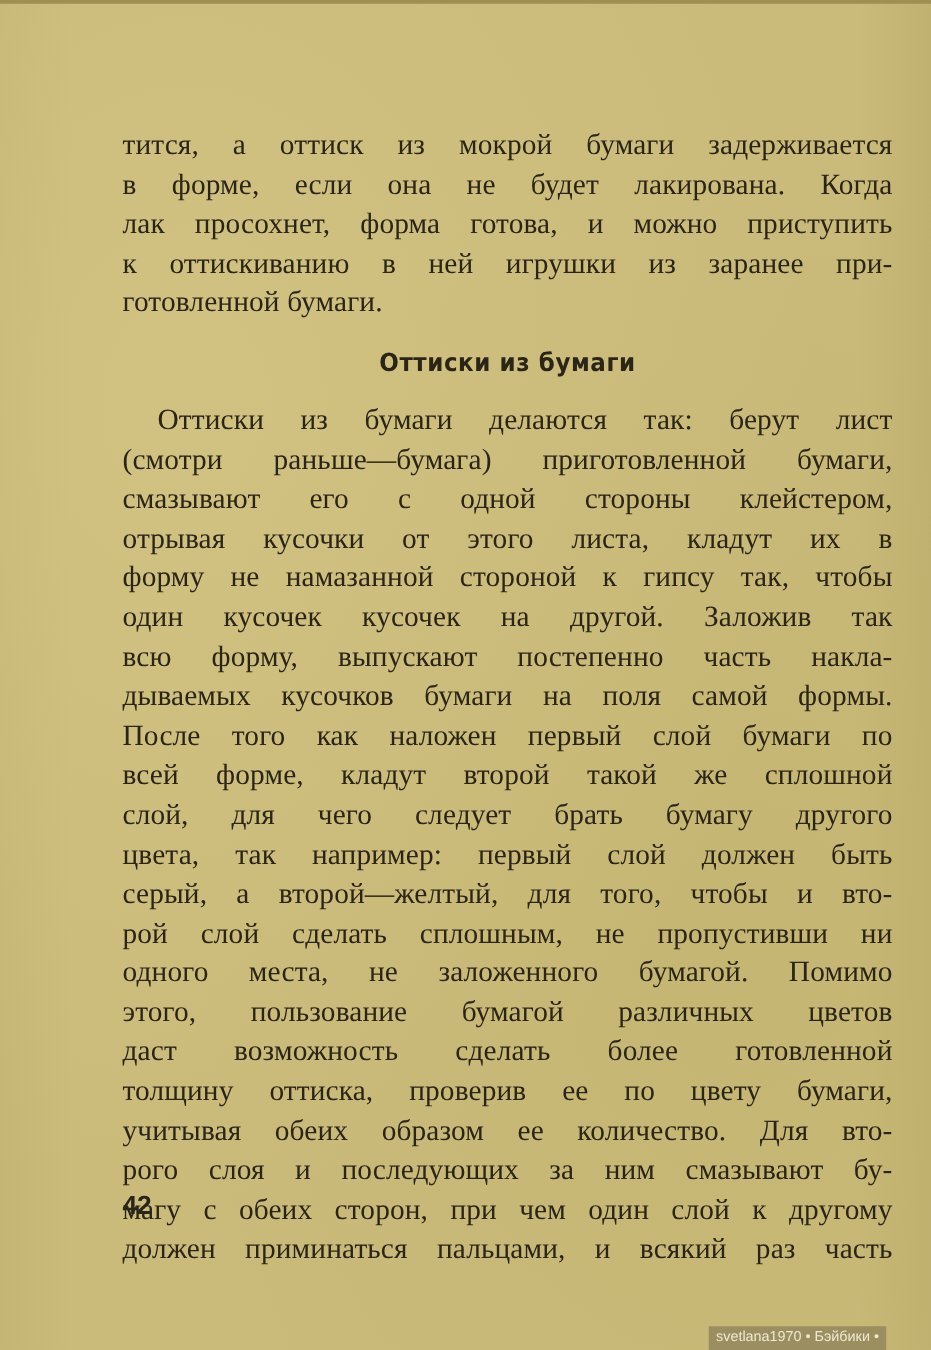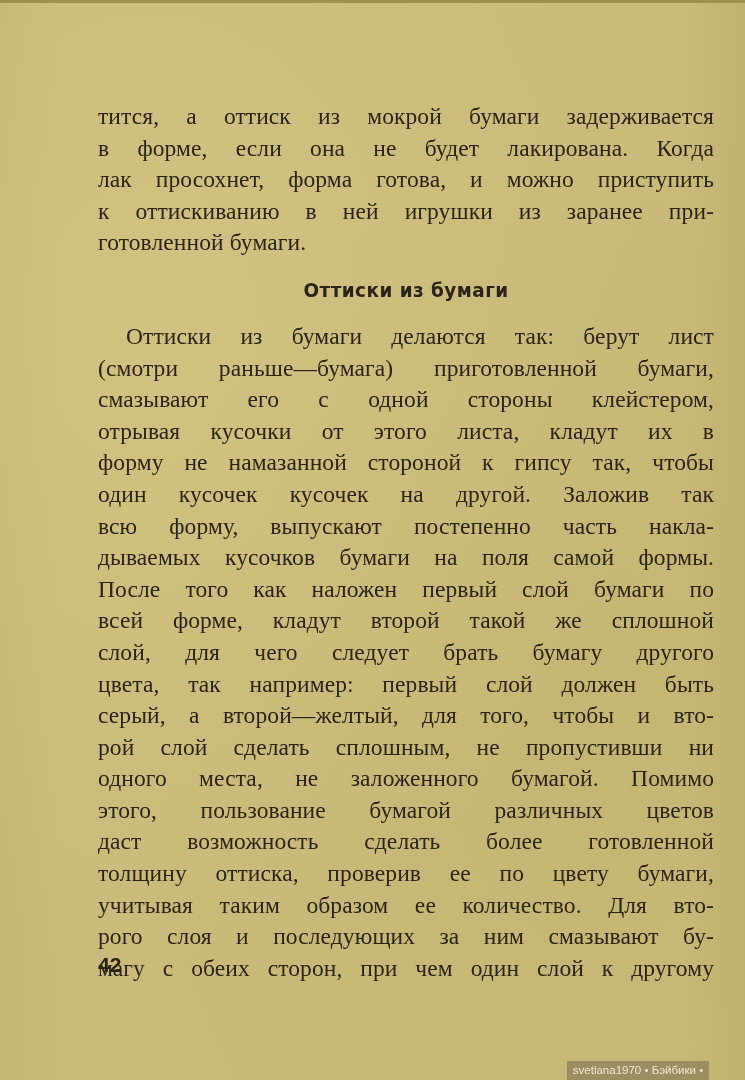--- a/index.html
+++ b/index.html
@@ -69,21 +69,22 @@
     <span class="line">После того как наложен первый слой бумаги по</span>
     <span class="line">всей форме, кладут второй такой же сплошной</span>
     <span class="line">слой, для чего следует брать бумагу другого</span>
     <span class="line">цвета, так например: первый слой должен быть</span>
     <span class="line">серый, а второй—желтый, для того, чтобы и вто-</span>
     <span class="line">рой слой сделать сплошным, не пропустивши ни</span>
     <span class="line">одного места, не заложенного бумагой. Помимо</span>
     <span class="line">этого, пользование бумагой различных цветов</span>
     <span class="line">даст возможность сделать более готовленной</span>
     <span class="line">толщину оттиска, проверив ее по цвету бумаги,</span>
-    <span class="line">учитывая таким образом ее количество. Для вто-</span>
+    <span class="line">учитывая обеих образом ее количество. Для вто-</span>
     <span class="line">рого слоя и последующих за ним смазывают бу-</span>
     <span class="line">магу с обеих сторон, при чем один слой к другому</span>
+    <span class="line">должен приминаться пальцами, и всякий раз часть</span>
   </div>
 </div>
 
 <div class="page-number">42</div>
 
 <div class="watermark">svetlana1970 • Бэйбики • babiki.ru</div>
 
 </body></html>

